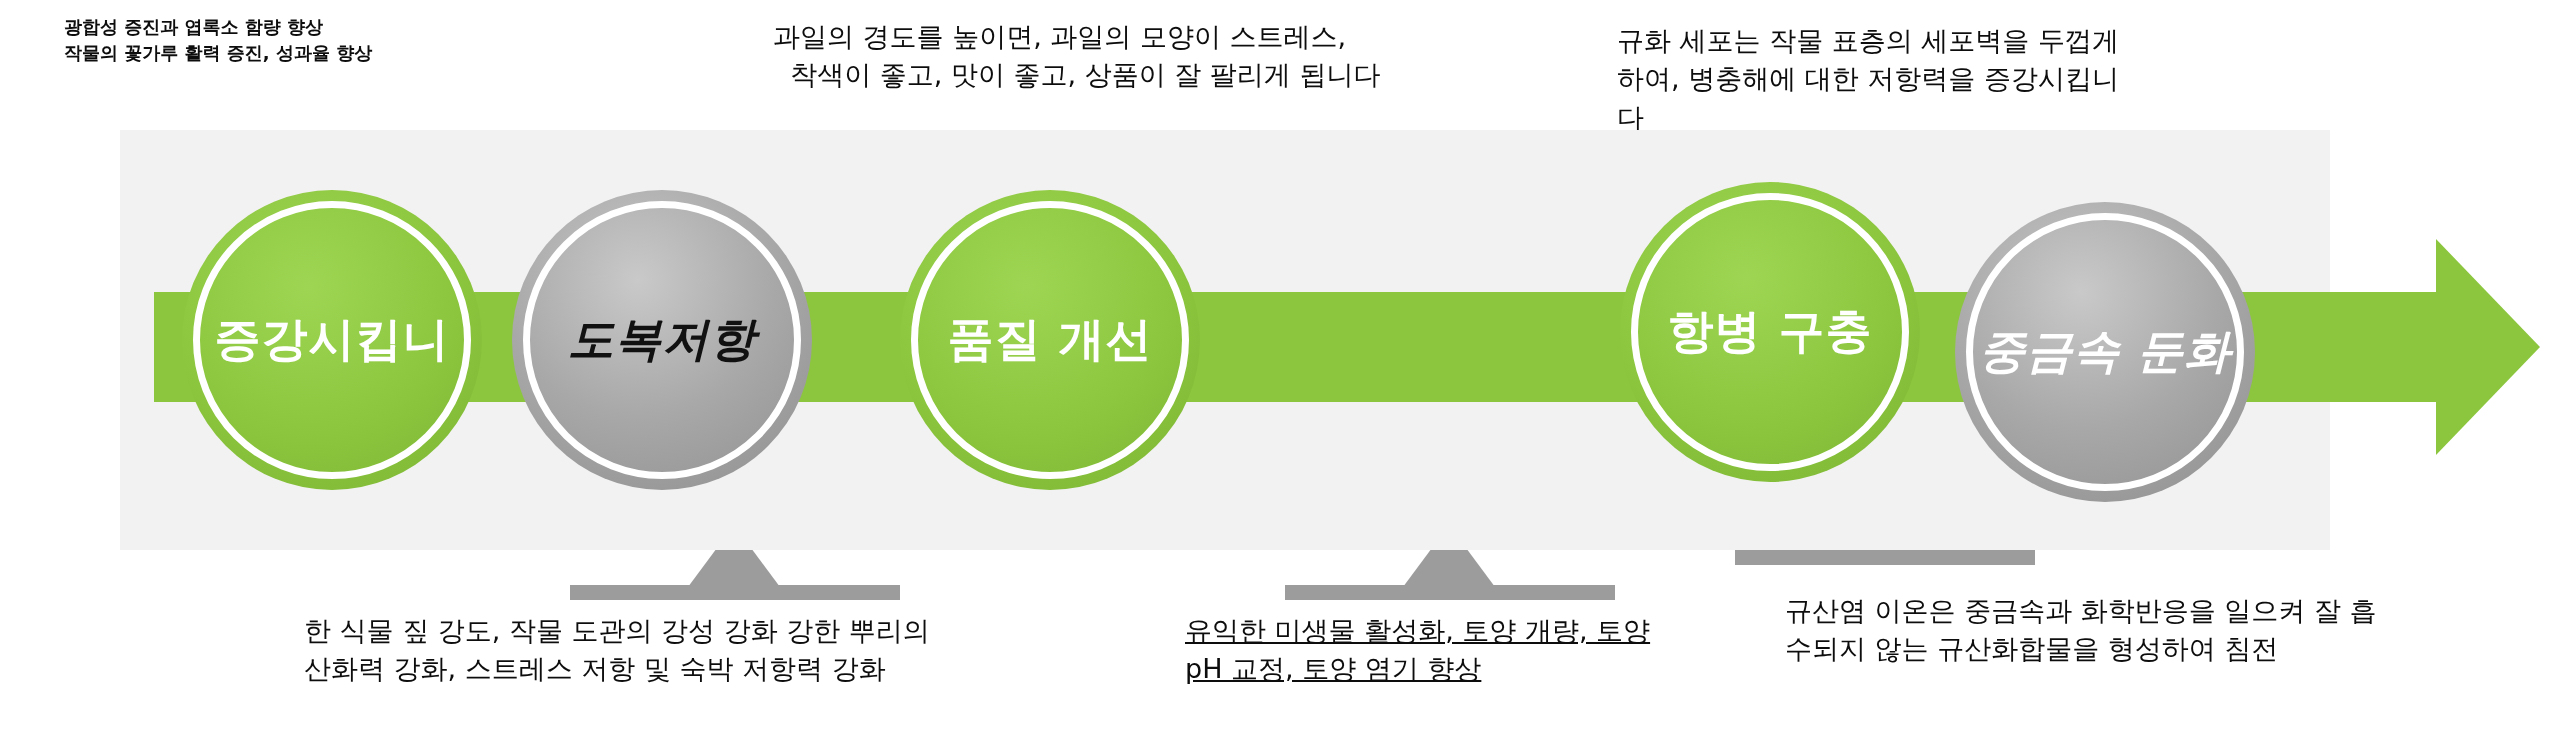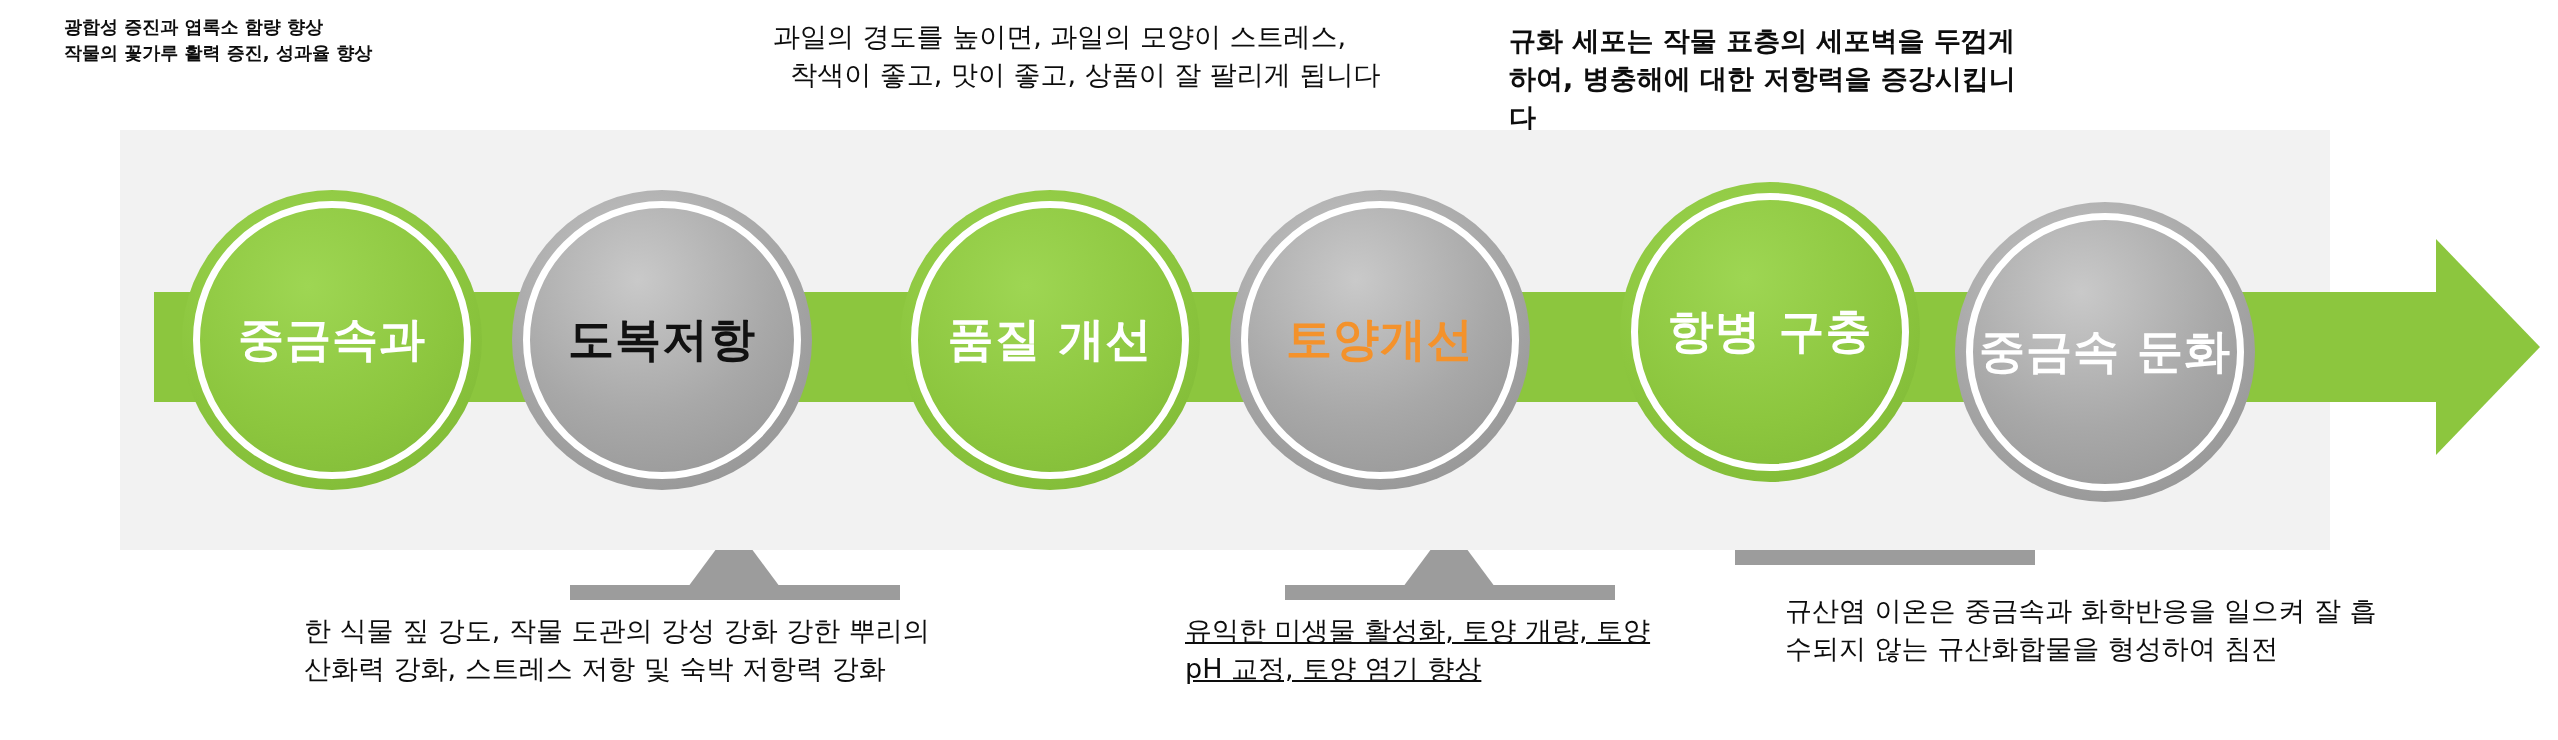--- a/index.html
+++ b/index.html
@@ -31,37 +31,37 @@
   .bandshadow{position:absolute;background:#f2f2f2;}
 
   
   .circle{position:absolute;border-radius:50%;display:flex;align-items:center;
     justify-content:center;box-sizing:border-box;}
   .circle .ring{position:absolute;left:11px;top:11px;right:11px;bottom:11px;
     border-radius:50%;border:7px solid #ffffff;box-sizing:border-box;}
   .circle .cap{position:relative;z-index:3;font-size:46px;font-weight:bold;
     letter-spacing:1px;white-space:nowrap;}
   .c-green{background:radial-gradient(circle at 42% 32%,#9ed653 0%,#8CC63E 55%,#7bb534 100%);}
-  .c-gray{background:radial-gradient(circle at 42% 30%,#c9c9c9 0%,#a8a8a8 50%,#8e8e8e 100%);}
+  .c-gray{background:radial-gradient(circle at 42% 30%,#c9c9c9 0%,#a8a8a8 50%,#8e8e8e 100%);font-style:italic;}
   .t-white{color:#ffffff;}
   .t-black{color:#111111;}
   .t-orange{color:#F4922B;}
 </style>
 </head>
 <body>
 
 <div id="stage">
 
   <div class="note bold" style="left:64px;top:14px;font-size:18px;">광합성 증진과 엽록소 함량 향상
 작물의 꽃가루 활력 증진, 성과율 향상</div>
 
   <div class="note" style="left:773px;top:18px;font-size:27px;">과일의 경도를 높이면, 과일의 모양이 스트레스,
   착색이 좋고, 맛이 좋고, 상품이 잘 팔리게 됩니다</div>
 
-  <div class="note" style="left:1509px;top:22px;font-size:27px;font-weight:bold;">규화 세포는 작물 표층의 세포벽을 두껍게
+  <div class="note" style="left:1617px;top:22px;font-size:27px;">규화 세포는 작물 표층의 세포벽을 두껍게
 하여, 병충해에 대한 저항력을 증강시킵니
 다</div>
 
   <div class="marker down" style="left:222px;top:140px;width:290px;height:100px;">
     <div class="bar" style="top:0;width:290px;height:17px;"></div>
     <div class="tri" style="left:99px;top:15px;"></div>
     <div class="notch" style="left:113px;top:18px;width:64px;height:40px;
          border-left:2px solid #bfe08a;border-right:2px solid #bfe08a;
          transform:skew(0deg);"></div>
   </div>
@@ -92,37 +92,33 @@
   </div>
 
   <div class="band" style="left:120px;top:130px;width:2420px;height:420px;">
     <div class="bandshadow" style="left:0;top:0;width:2210px;height:420px;"></div>
     <div class="bandrect" style="left:34px;top:162px;width:2282px;height:110px;"></div>
     <div class="bandhead" style="left:2316px;top:109px;"></div>
   </div>
 
   <div class="circle c-green" style="left:182px;top:190px;width:300px;height:300px;">
     <div class="ring"></div>
-    <div class="cap t-white">중금속과</div>
+    <div class="cap t-white">증강시킵니</div>
   </div>
 
   <div class="circle c-gray" style="left:512px;top:190px;width:300px;height:300px;">
     <div class="ring"></div>
     <div class="cap t-black">도복저항</div>
   </div>
 
   <div class="circle c-green" style="left:900px;top:190px;width:300px;height:300px;">
     <div class="ring"></div>
     <div class="cap t-white">품질 개선</div>
   </div>
 
-  <div class="circle c-gray" style="left:1230px;top:190px;width:300px;height:300px;">
-    <div class="ring"></div>
-    <div class="cap t-orange">토양개선</div>
-  </div>
 
   <div class="circle c-green" style="left:1620px;top:182px;width:300px;height:300px;">
     <div class="ring"></div>
     <div class="cap t-white">항병 구충</div>
   </div>
 
   <div class="circle c-gray" style="left:1955px;top:202px;width:300px;height:300px;">
     <div class="ring"></div>
     <div class="cap t-white">중금속 둔화</div>
   </div>

